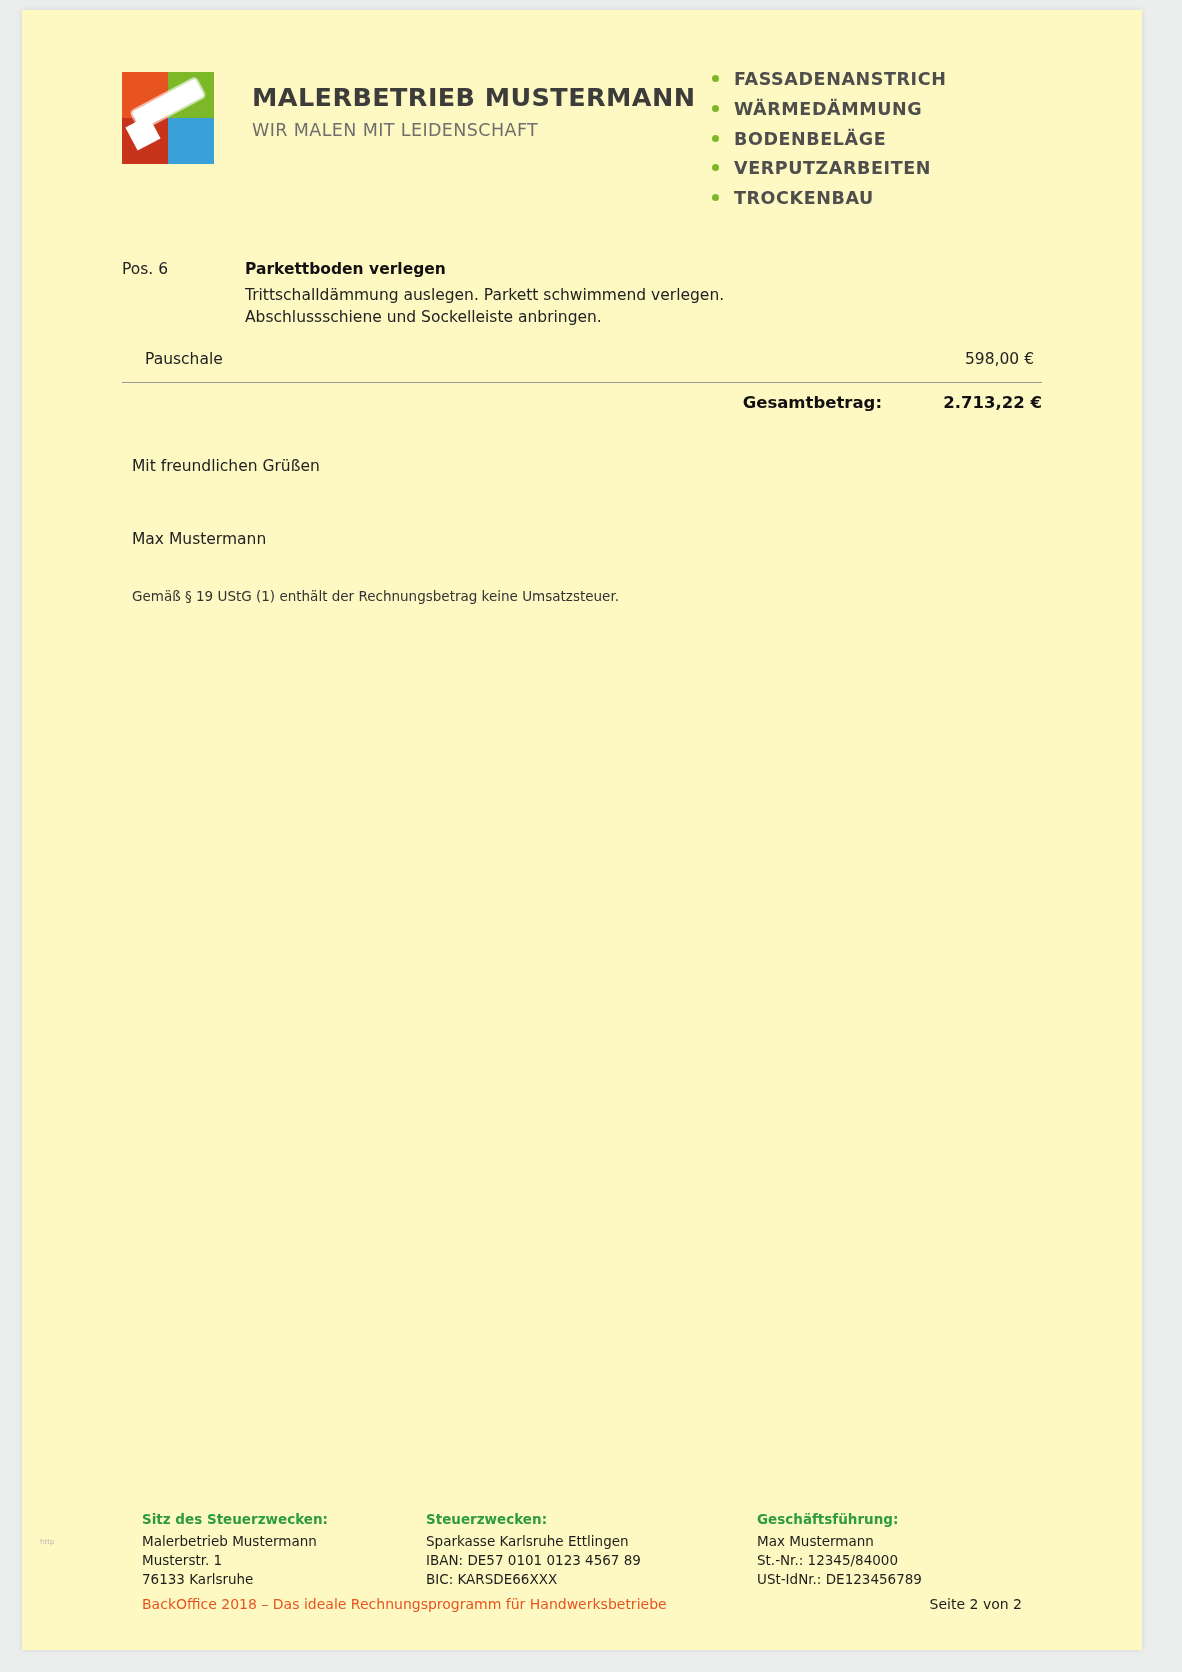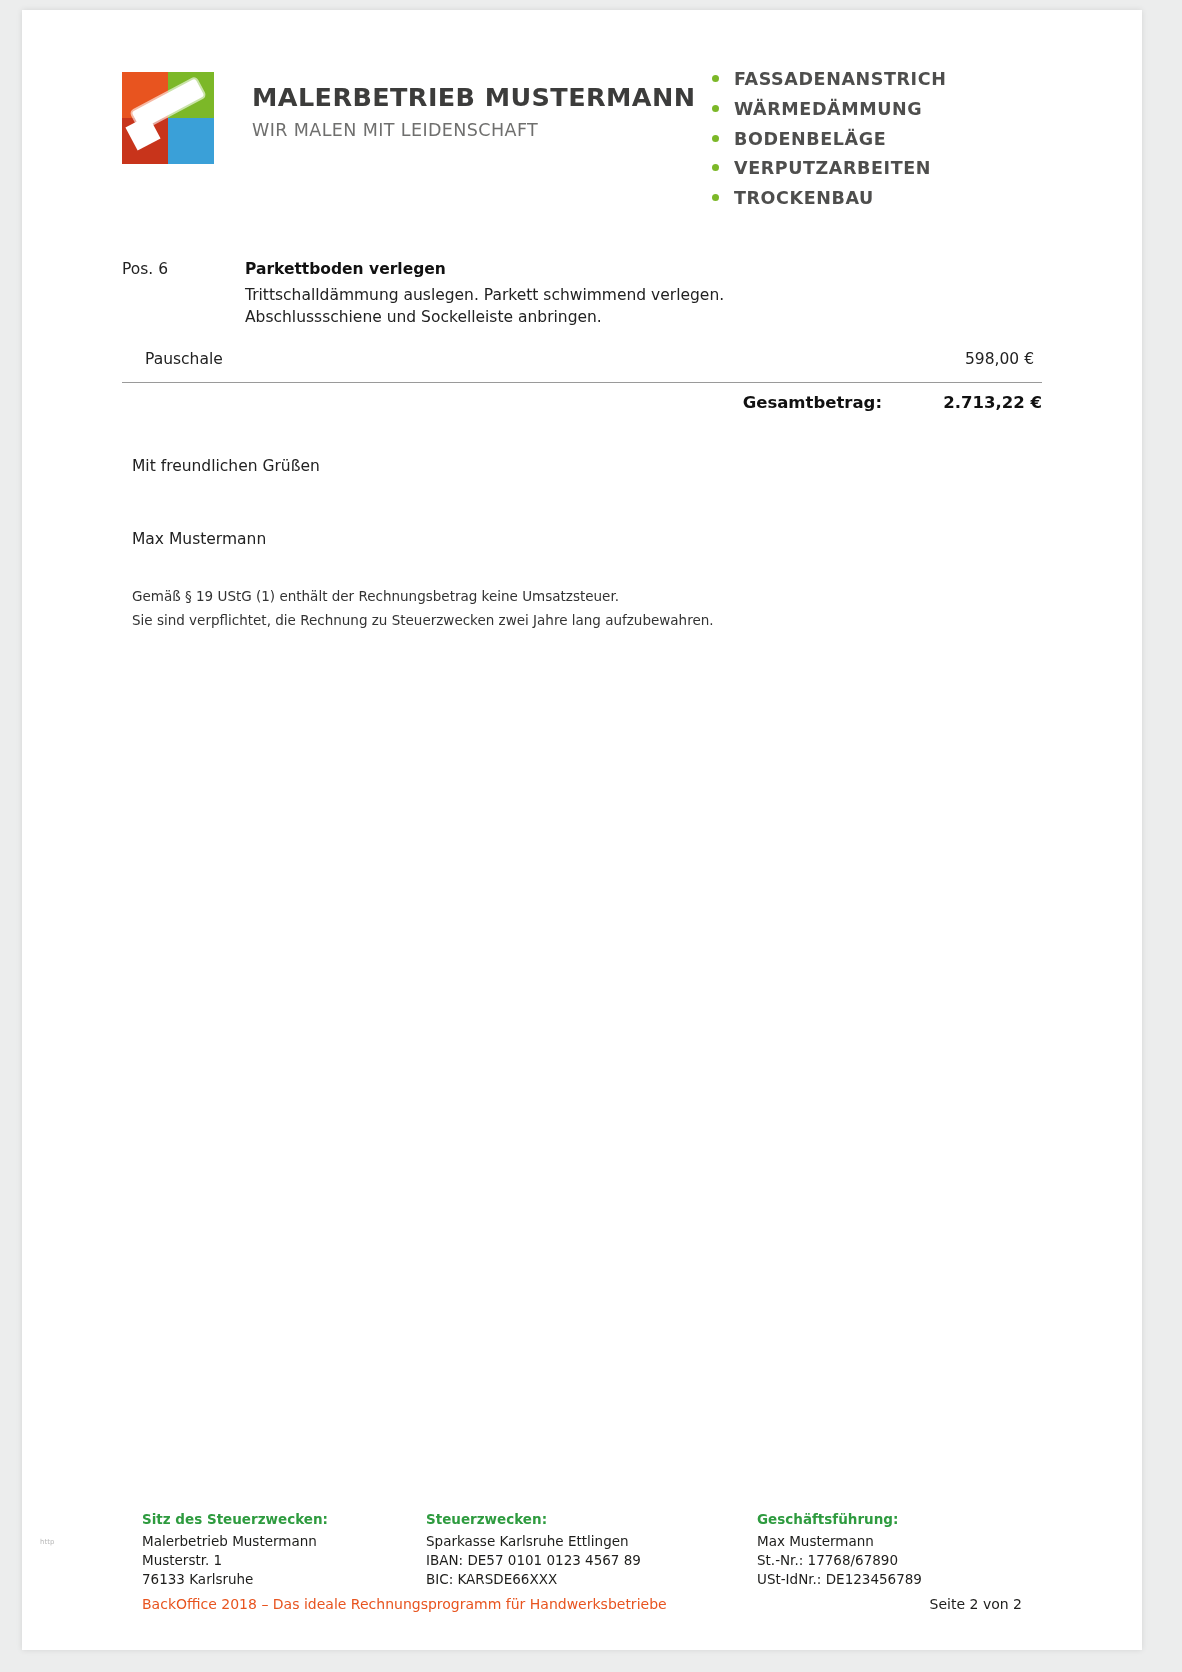--- a/index.html
+++ b/index.html
@@ -13,21 +13,21 @@
     font-family: "DejaVu Sans", sans-serif;
     position: relative;
     overflow: hidden;
   }
   .page {
     position: absolute;
     left: 22px;
     top: 10px;
     width: 1120px;
     height: 1640px;
-    background: #ffffff;
+    background: #fef9c3;
     box-shadow: 0 0 6px rgba(0,0,0,0.10);
   }
 
   
   .header {
     position: absolute;
     left: 0; top: 0;
     width: 100%;
     height: 210px;
   }
@@ -332,21 +332,20 @@
       <span class="total-amount">2.713,22 €</span>
     </div>
 
 
     <div class="para spaced">Mit freundlichen Grüßen</div>
 
     <div class="signature">Max Mustermann</div>
 
     <div class="legal">
       <div>Gemäß § 19 UStG (1) enthält der Rechnungsbetrag keine Umsatzsteuer.</div>
-      <div>Sie sind verpflichtet, die Rechnung zu Steuerzwecken zwei Jahre lang aufzubewahren.</div>
     </div>
   </div>
 
   <div class="footer">
     <div class="footer-cols">
 
       <div class="fcol c1">
         <div class="fhead">Sitz des Steuerzwecken:</div>
         <div>Malerbetrieb Mustermann</div>
         <div>Musterstr. 1</div>
@@ -356,21 +355,21 @@
       <div class="fcol c2">
         <div class="fhead">Steuerzwecken:</div>
         <div>Sparkasse Karlsruhe Ettlingen</div>
         <div>IBAN: DE57 0101 0123 4567 89</div>
         <div>BIC: KARSDE66XXX</div>
       </div>
 
       <div class="fcol c3">
         <div class="fhead">Geschäftsführung:</div>
         <div>Max Mustermann</div>
-        <div>St.-Nr.: 17768/67890</div>
+        <div>St.-Nr.: 12345/84000</div>
         <div>USt-IdNr.: DE123456789</div>
       </div>
     </div>
 
     <div class="footer-bar">
       <div class="promo">BackOffice 2018 – Das ideale Rechnungsprogramm für Handwerksbetriebe</div>
       <div class="pagenum">Seite 2 von 2</div>
     </div>
   </div>
 

